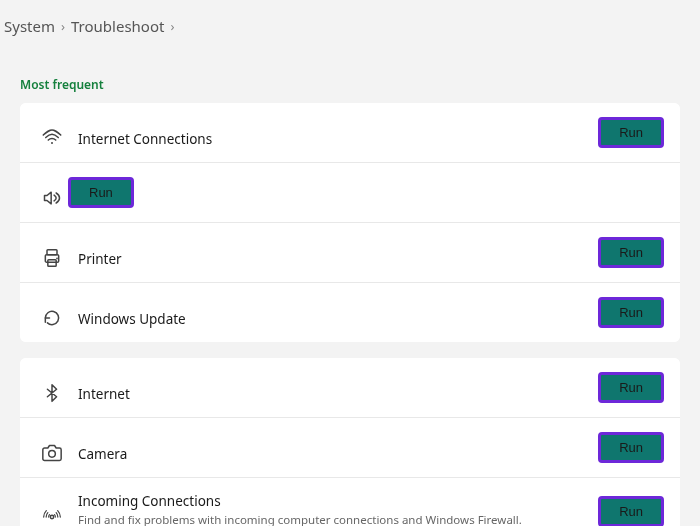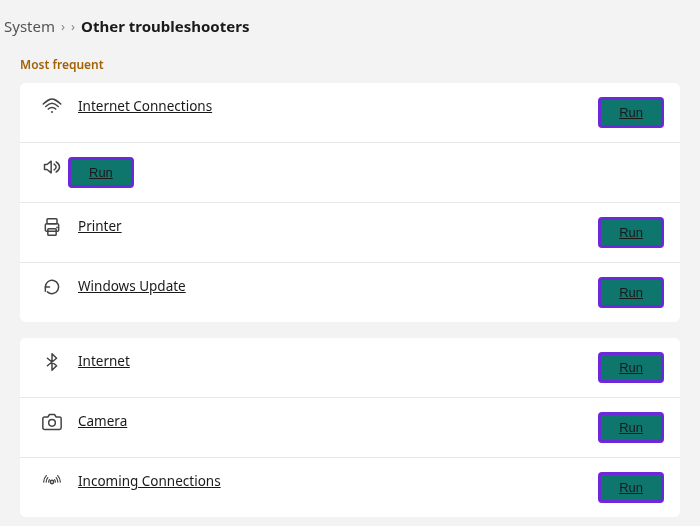--- a/index.html
+++ b/index.html
@@ -30,39 +30,38 @@
       color: #1a1a1a;
     }
 
     .content {
       padding: 0 20px 20px 20px;
     }
 
     .section-label {
       font-size: 12px;
       font-weight: 600;
-      color: #a16207;
-      margin: 4px 0 6px 0;
+      color: #15803d;
+      margin: 24px 0 6px 0;
       padding: 4px 0;
     }
 
     .troubleshooter-list {
       background: #fff;
       border-radius: 6px;
       overflow: hidden;
       margin-bottom: 16px;
     }
 
     .troubleshooter-item {
       display: flex;
-      align-items: flex-start;
+      align-items: flex-end;
       padding: 14px 16px;
       border-bottom: 1px solid #e8e8e8;
       background: #fff;
-      text-decoration: underline;
     }
     .troubleshooter-item:last-child {
       border-bottom: none;
     }
 
     .item-icon {
       width: 32px;
       flex-shrink: 0;
       display: flex;
       align-items: center;
@@ -109,22 +108,22 @@
       stroke-linecap: round;
       stroke-linejoin: round;
     }
   </style>
 </head>
 <body>
 
 <nav class="breadcrumb">
   <span class="crumb-link">System</span>
   <span class="separator">›</span>
+  <span class="crumb-link">Troubleshoot</span>
   <span class="separator">›</span>
-  <span class="crumb-current">Other troubleshooters</span>
 </nav>
 
 <div class="content">
 
   <div class="section-label">Most frequent</div>
   <div class="troubleshooter-list">
 
     <div class="troubleshooter-item">
       <div class="item-icon icon-wifi">
         <svg viewBox="0 0 24 24">
@@ -215,18 +214,19 @@
           <path d="M8 12c0-1 .3-2 1-2.8" stroke="#444" stroke-width="1.5" stroke-linecap="round"></path>
           <path d="M16 12c0-1-.3-2-1-2.8" stroke="#444" stroke-width="1.5" stroke-linecap="round"></path>
           <path d="M5 12c0-2 .8-3.8 2-5.2" stroke="#444" stroke-width="1.5" stroke-linecap="round"></path>
           <path d="M19 12c0-2-.8-3.8-2-5.2" stroke="#444" stroke-width="1.5" stroke-linecap="round"></path>
           <path d="M2 12c0-3 1.2-5.7 3.2-7.7" stroke="#444" stroke-width="1.5" stroke-linecap="round"></path>
           <path d="M22 12c0-3-1.2-5.7-3.2-7.7" stroke="#444" stroke-width="1.5" stroke-linecap="round"></path>
         </svg>
       </div>
       <div class="item-text">
         <div class="item-name">Incoming Connections</div>
+        <div class="item-desc">Find and fix problems with incoming computer connections and Windows Firewall.</div>
       </div>
       <button class="run-btn">Run</button>
     </div>
 
   </div>
 </div>
 
 </body></html>

